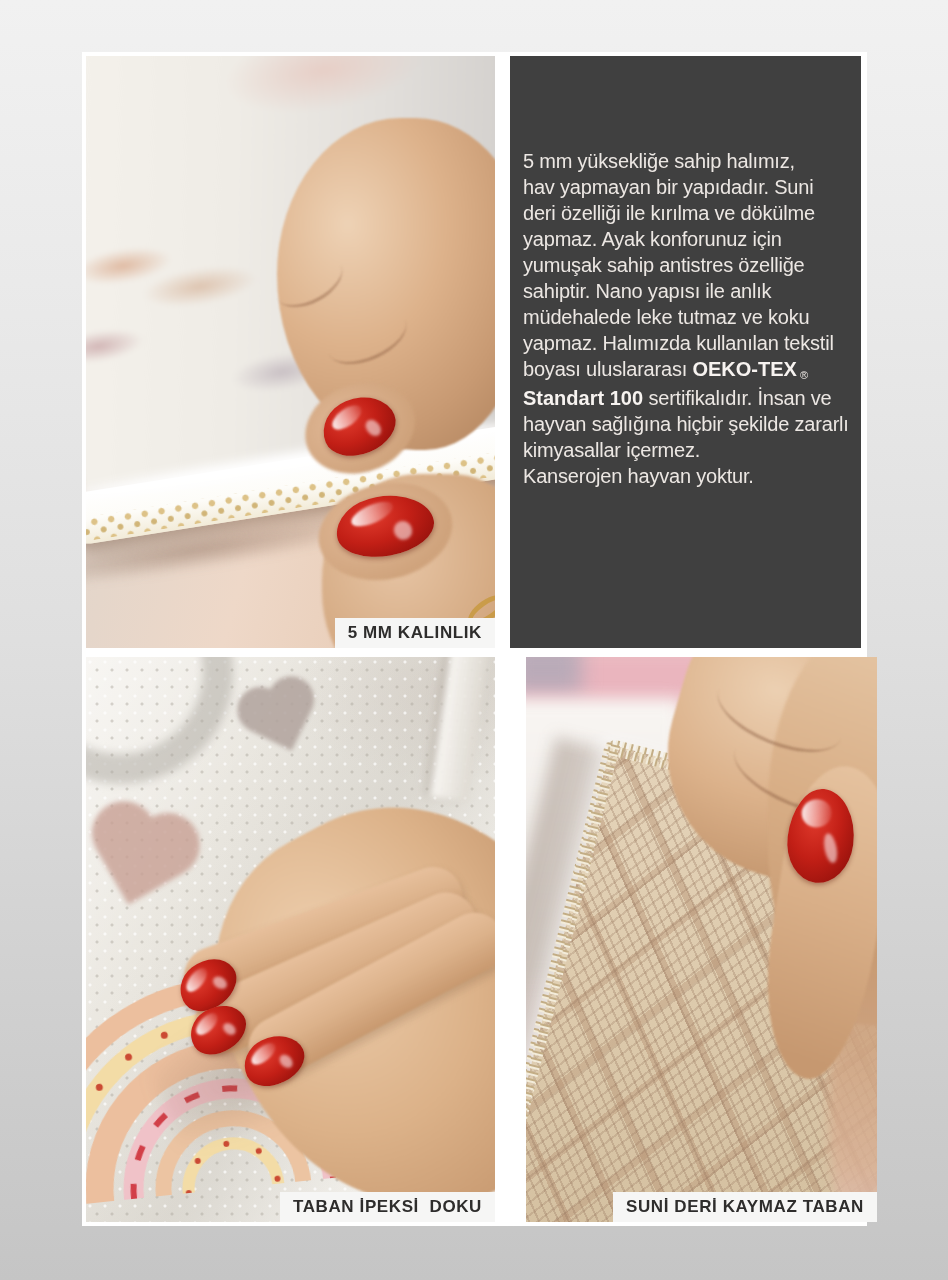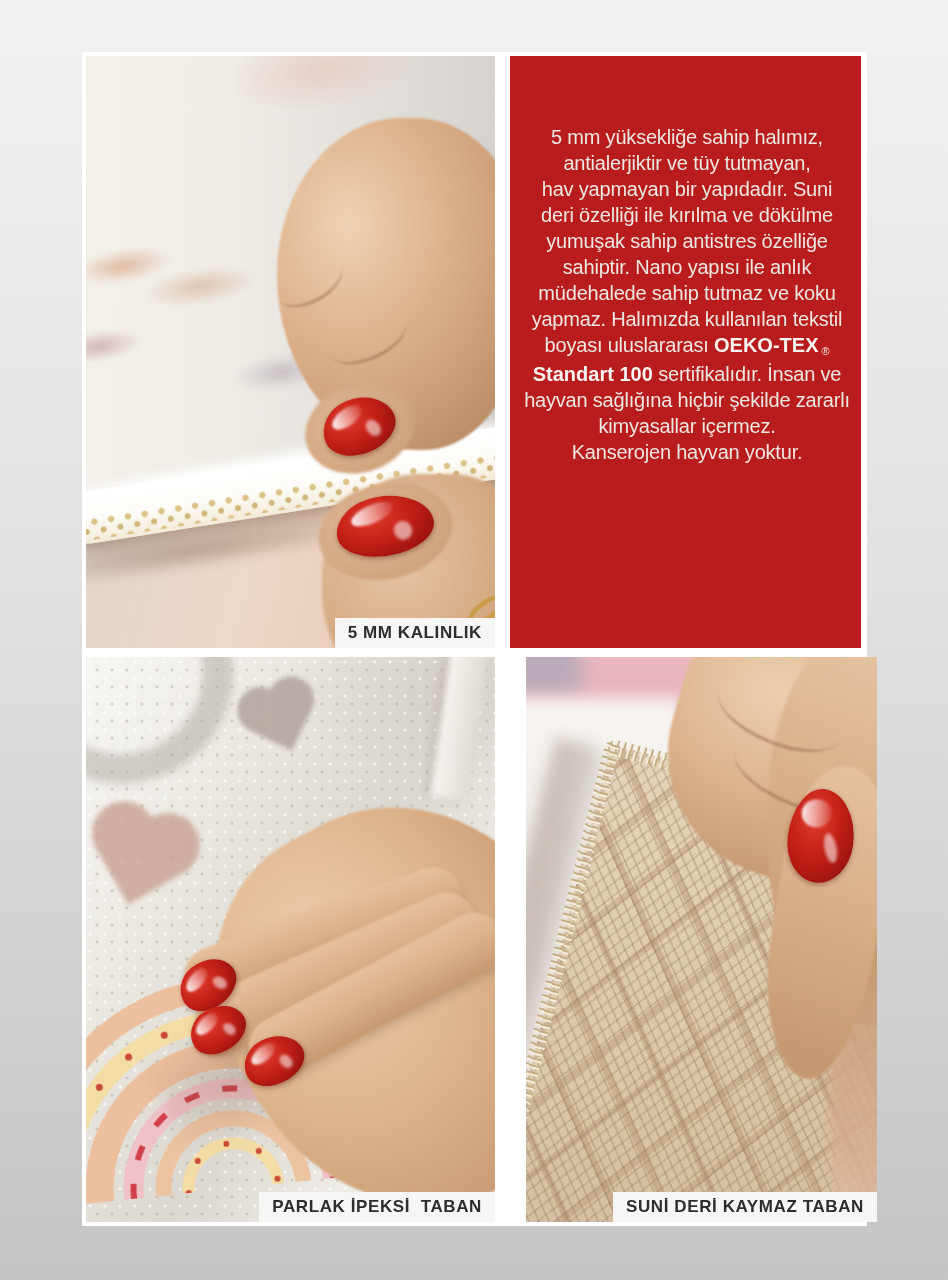--- a/index.html
+++ b/index.html
@@ -18,21 +18,21 @@
   .photo-thickness { left:4px; top:4px; width:409px; height:592px;
     background:linear-gradient(105deg,#ddd4cd 0%,#e5d6ca 28%,#eed8c8 52%,#ead0bc 72%,#e1c3ac 100%); }
   .photo-texture { left:4px; top:605px; width:409px; height:565px;
     background:
       radial-gradient(ellipse 220px 130px at 88% 6%, rgba(212,204,196,.55), rgba(212,204,196,0) 70%),
       linear-gradient(115deg,#f2efe9 0%,#eae7e0 30%,#e2dfd8 55%,#edeae3 80%,#e6e2db 100%); }
   .photo-base { left:444px; top:605px; width:351px; height:565px;
     background:linear-gradient(115deg,#ebe6e4 0%,#f1e9e7 35%,#f3dedb 65%,#eed4d0 100%); }
 
   .desc { position:absolute; left:428px; top:4px; width:351px; height:592px;
-    background:#b91c1c; color:#ece7e3; padding:68px 10px 0 13px;text-align:center; }
+    background:#404040; color:#ece7e3; padding:92px 10px 0 13px; }
   .dline { font-size:20px; line-height:26px; letter-spacing:-0.2px; white-space:pre; font-weight:400; }
   .dline strong { font-weight:700; color:#f7f3f0; letter-spacing:0;margin-top:35px; }
   .reg { display:inline-block; font-size:11px; transform:translateY(3px); margin-left:3px; }
 
   .caption { position:absolute; right:0; bottom:0; z-index:30; background:#f6f6f5; color:#2e2d2c;
     font-weight:700; font-size:17px; line-height:30px; height:30px; padding:0 13px;
     letter-spacing:.6px; white-space:pre; }
 
   .nail { background:radial-gradient(ellipse at 38% 32%, #e03a2c 0%, #c21f16 45%, #8e0f0a 92%);
     border-radius:46% 54% 50% 50% / 55% 55% 45% 45%; box-shadow:0 2px 5px rgba(90,20,10,.4); }
@@ -183,26 +183,26 @@
       <div class="p1-tip1"></div>
       <div class="p1-tip2"></div>
       <div class="p1-nail1 nail"></div>
       <div class="p1-nail2 nail"></div>
       <div class="p1-ring"></div>
       <figcaption class="caption">5 MM KALINLIK</figcaption>
     </figure>
 
     <section class="desc">
       <p class="dline">5 mm yüksekliğe sahip halımız,</p>
-      <p class="dline">antialerjiktir ve tüy tutmayan,</p>
       <p class="dline">hav yapmayan bir yapıdadır. Suni</p>
       <p class="dline">deri özelliği ile kırılma ve dökülme</p>
+      <p class="dline">yapmaz. Ayak konforunuz için</p>
       <p class="dline">yumuşak sahip antistres özelliğe</p>
       <p class="dline">sahiptir. Nano yapısı ile anlık</p>
-      <p class="dline">müdehalede sahip tutmaz ve koku</p>
+      <p class="dline">müdehalede leke tutmaz ve koku</p>
       <p class="dline">yapmaz. Halımızda kullanılan tekstil</p>
       <p class="dline"><span>boyası uluslararası </span><strong>OEKO-TEX</strong><span class="reg">®</span></p>
       <p class="dline"><strong>Standart 100</strong><span> sertifikalıdır. İnsan ve</span></p>
       <p class="dline">hayvan sağlığına hiçbir şekilde zararlı</p>
       <p class="dline">kimyasallar içermez.</p>
       <p class="dline">Kanserojen hayvan yoktur.</p>
     </section>
 
     <figure class="photo photo-texture">
       <div class="p2-sheen"></div>
@@ -224,21 +224,21 @@
       </svg>
       <div class="p2-seam"></div>
       <div class="p2-shadow"></div>
       <div class="p2-palm"></div>
       <div class="p2-f1 finger"></div>
       <div class="p2-f2 finger"></div>
       <div class="p2-f3 finger"></div>
       <div class="p2-n1 nail"></div>
       <div class="p2-n2 nail"></div>
       <div class="p2-n3 nail"></div>
-      <figcaption class="caption">PARLAK İPEKSİ  TABAN</figcaption>
+      <figcaption class="caption">TABAN İPEKSİ  DOKU</figcaption>
     </figure>
 
     <figure class="photo photo-base">
       <div class="p3-pink"></div>
       <div class="p3-blue"></div>
       <div class="p3-white"></div>
       <div class="p3-pink2"></div>
       <div class="p3-cshadow"></div>
       <div class="p3-carpet"></div>
       <div class="p3-hand1"></div>

